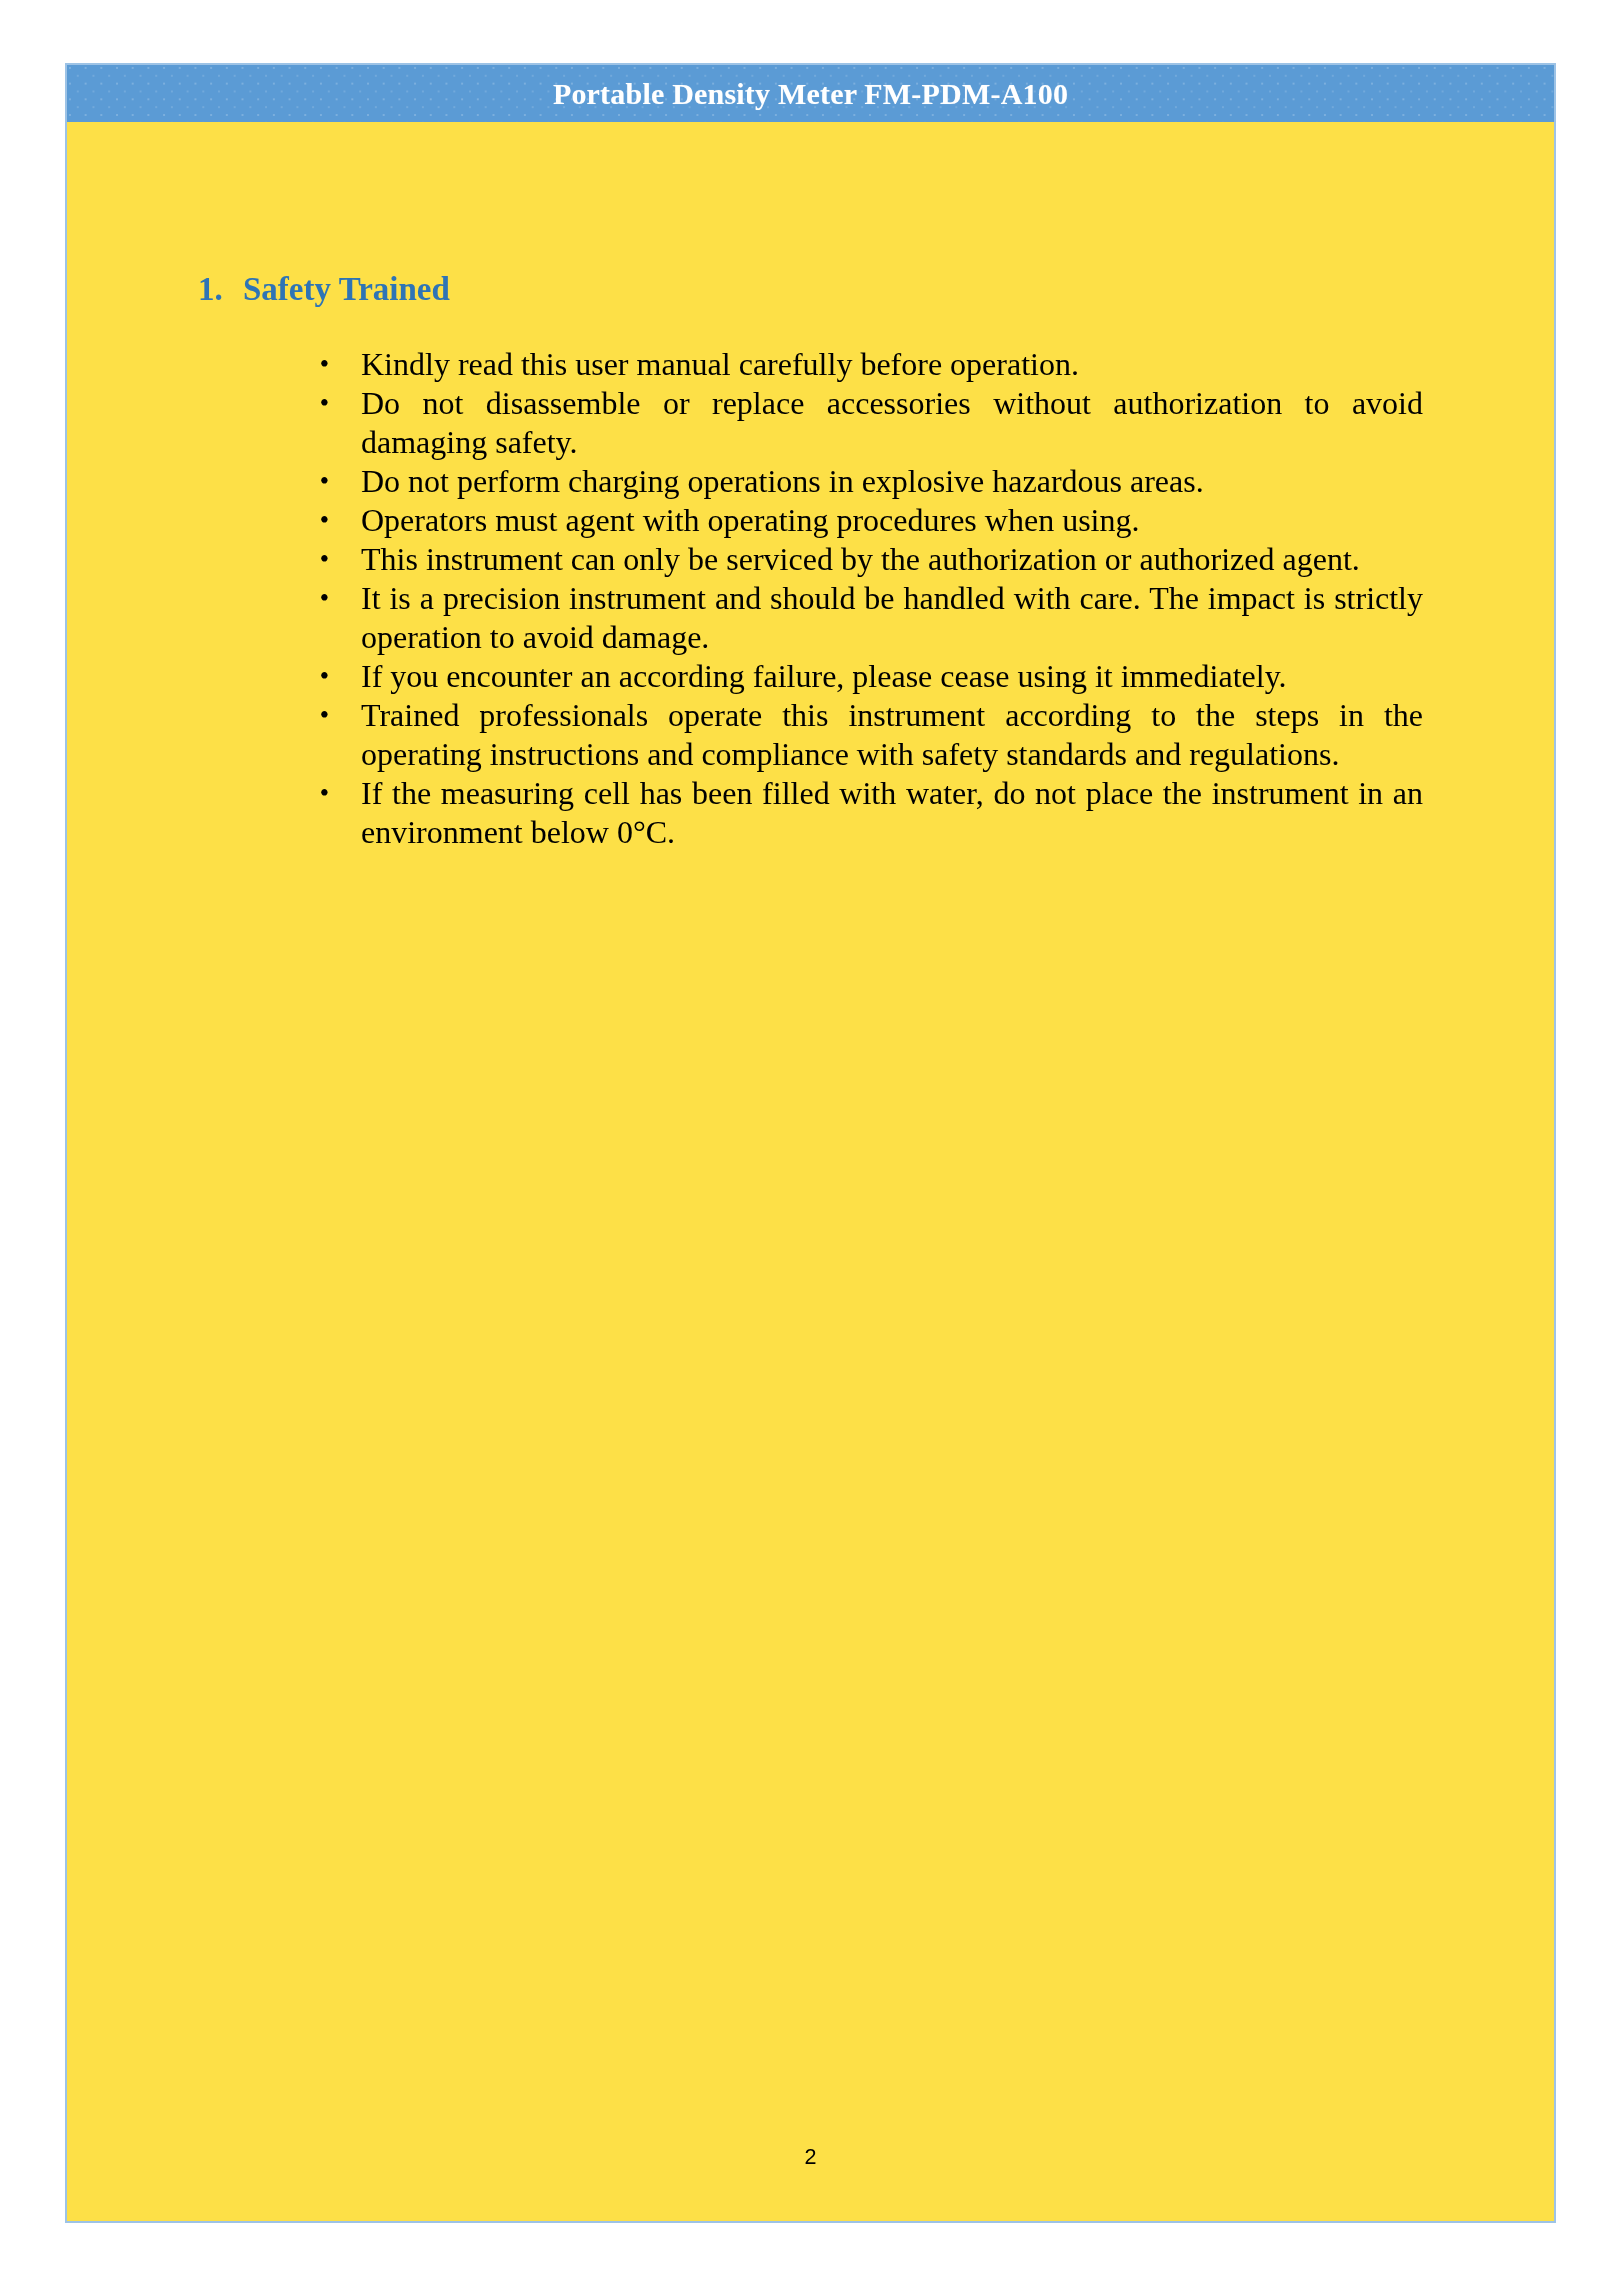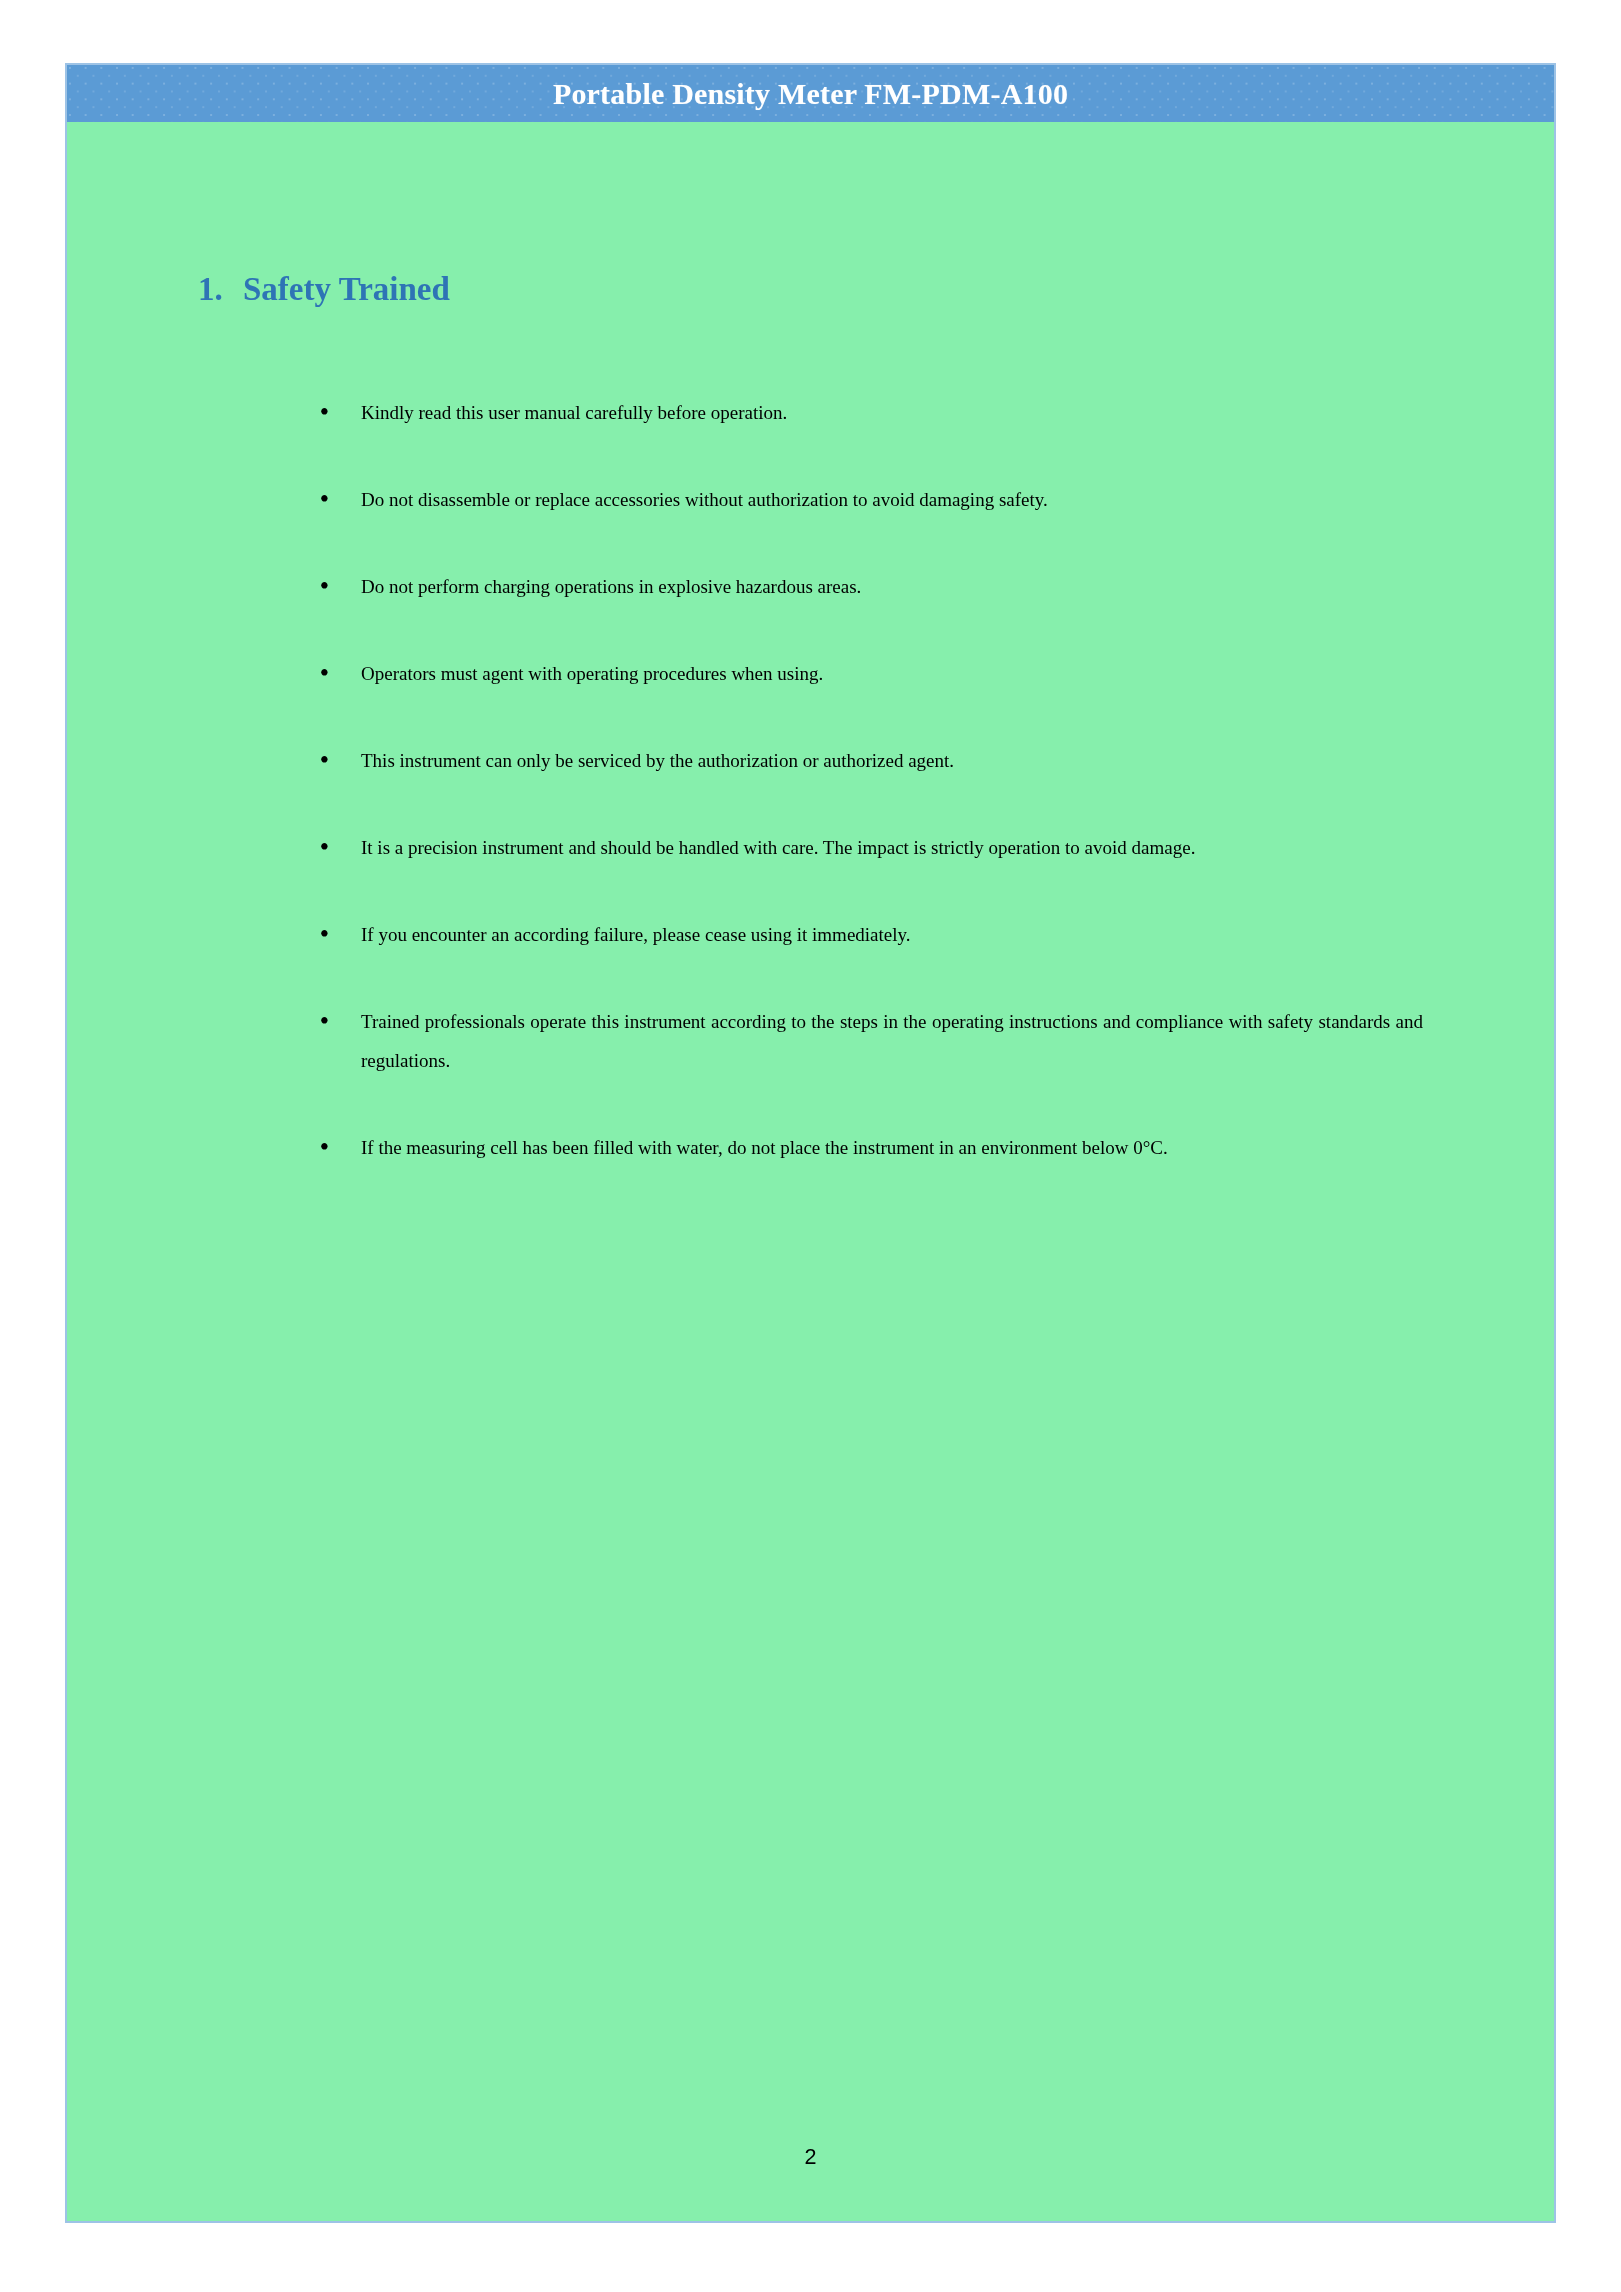--- a/index.html
+++ b/index.html
@@ -17,21 +17,21 @@
 
   
   #page-sheet {
     position: absolute;
     left: 65px;
     top: 63px;
     width: 1491px;
     height: 2160px;
     box-sizing: border-box;
     border: 2px solid #9dc3e6;
-    background: #86efac;
+    background: #fde047;
   }
 
   
   #header-band {
     position: absolute;
     left: 0;
     top: 0;
     right: 0;
     height: 57px;
     background-color: #5b9bd5;
@@ -100,27 +100,26 @@
     left: 19.6px;
     top: 0;
     width: 13.7px;
     font-size: 26.5px;
     line-height: 39px;
     color: #000000;
     text-align: center;
   }
   .bullet-text {
     display: block;
-    font-size: 19px;
+    font-size: 32px;
     line-height: 39px;
     color: #000000;
     text-align: justify;
     text-justify: inter-word;
     hyphens: none;
-    margin-top: 48px;
   }
   .bullet-text.nojustify {
     text-align: left;
   }
 
   
   #page-number {
     position: absolute;
     left: 0;
     right: 0;

